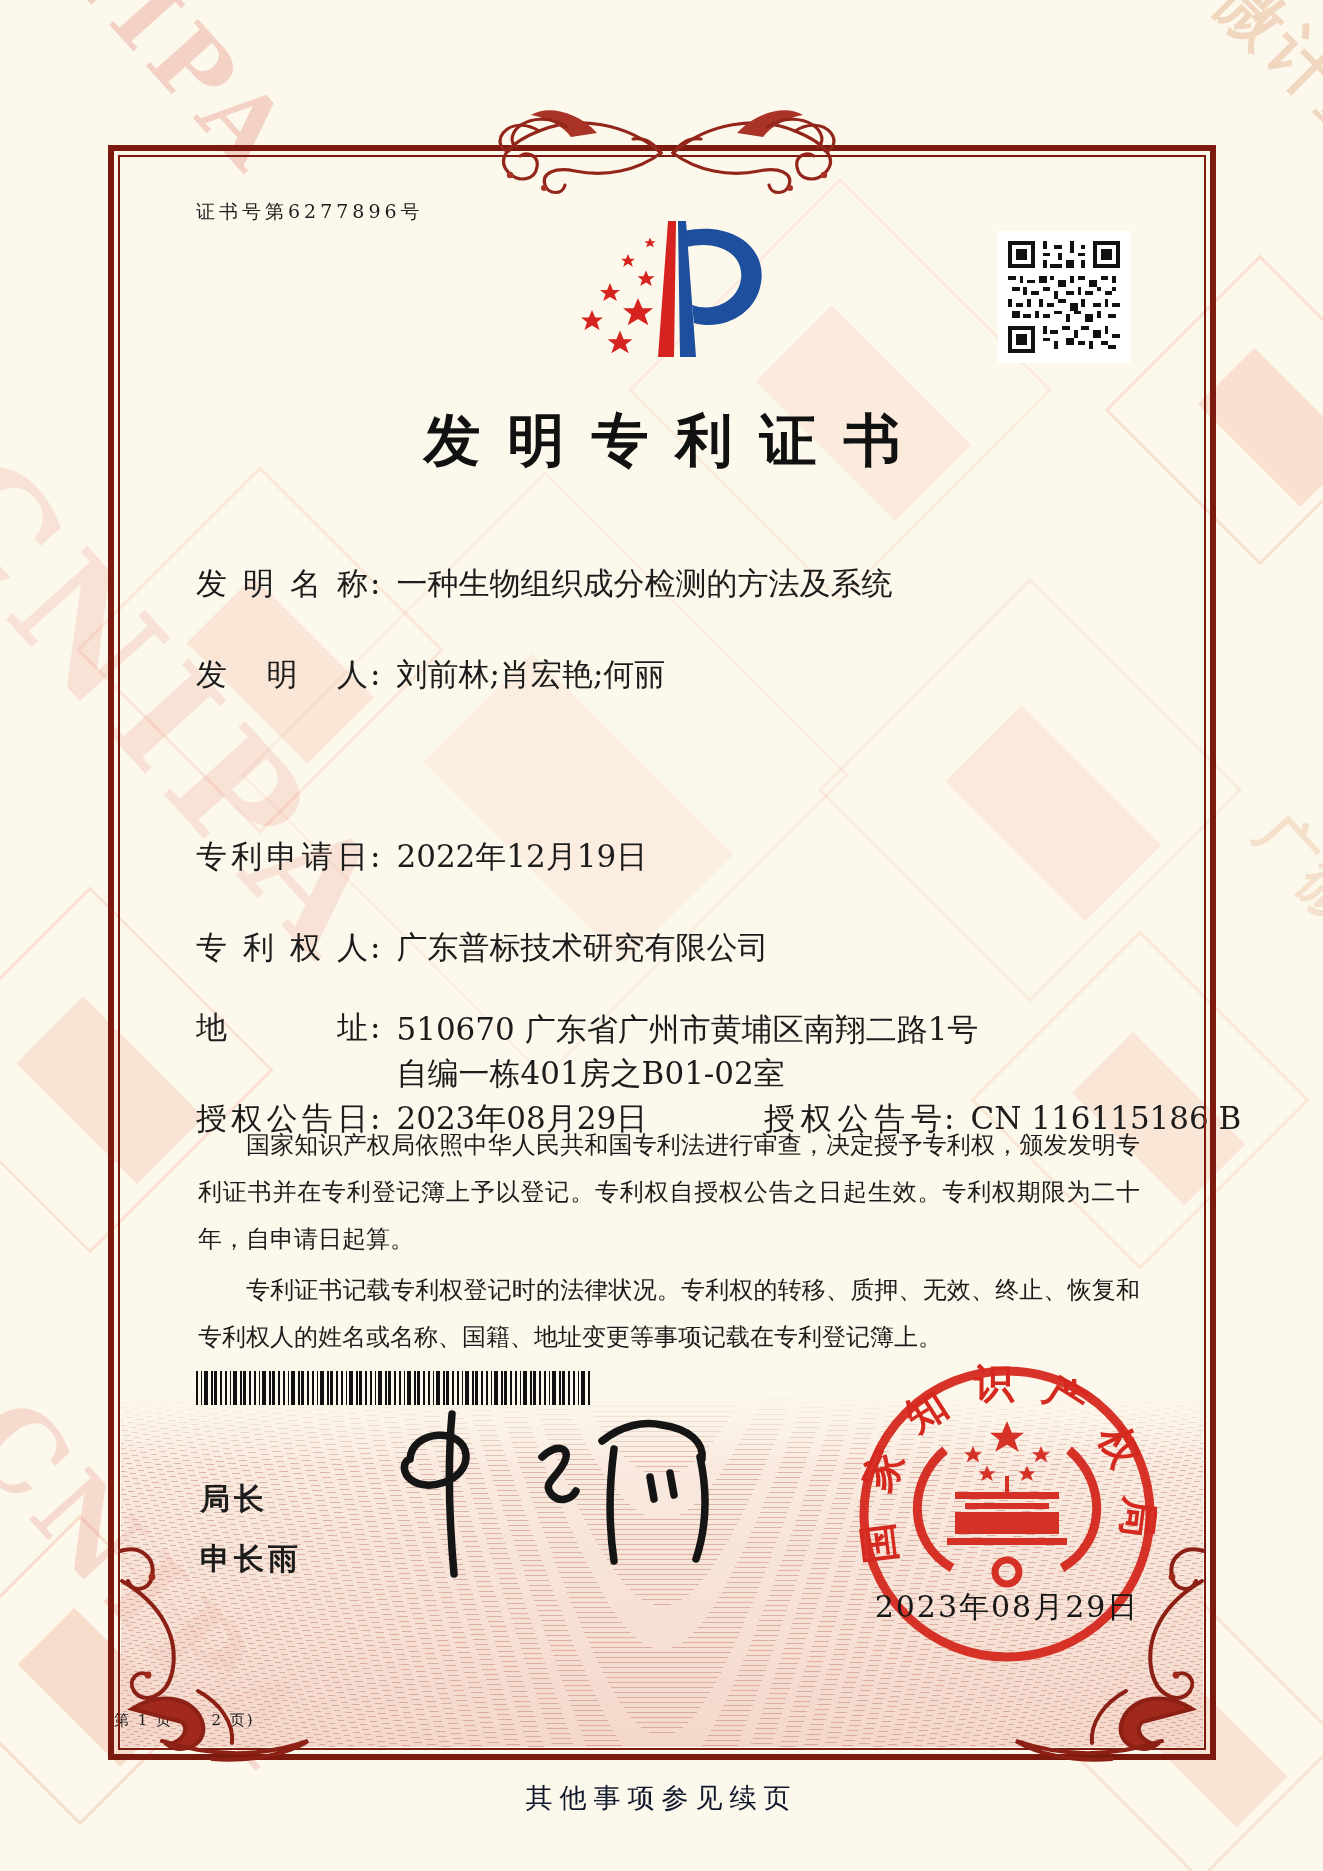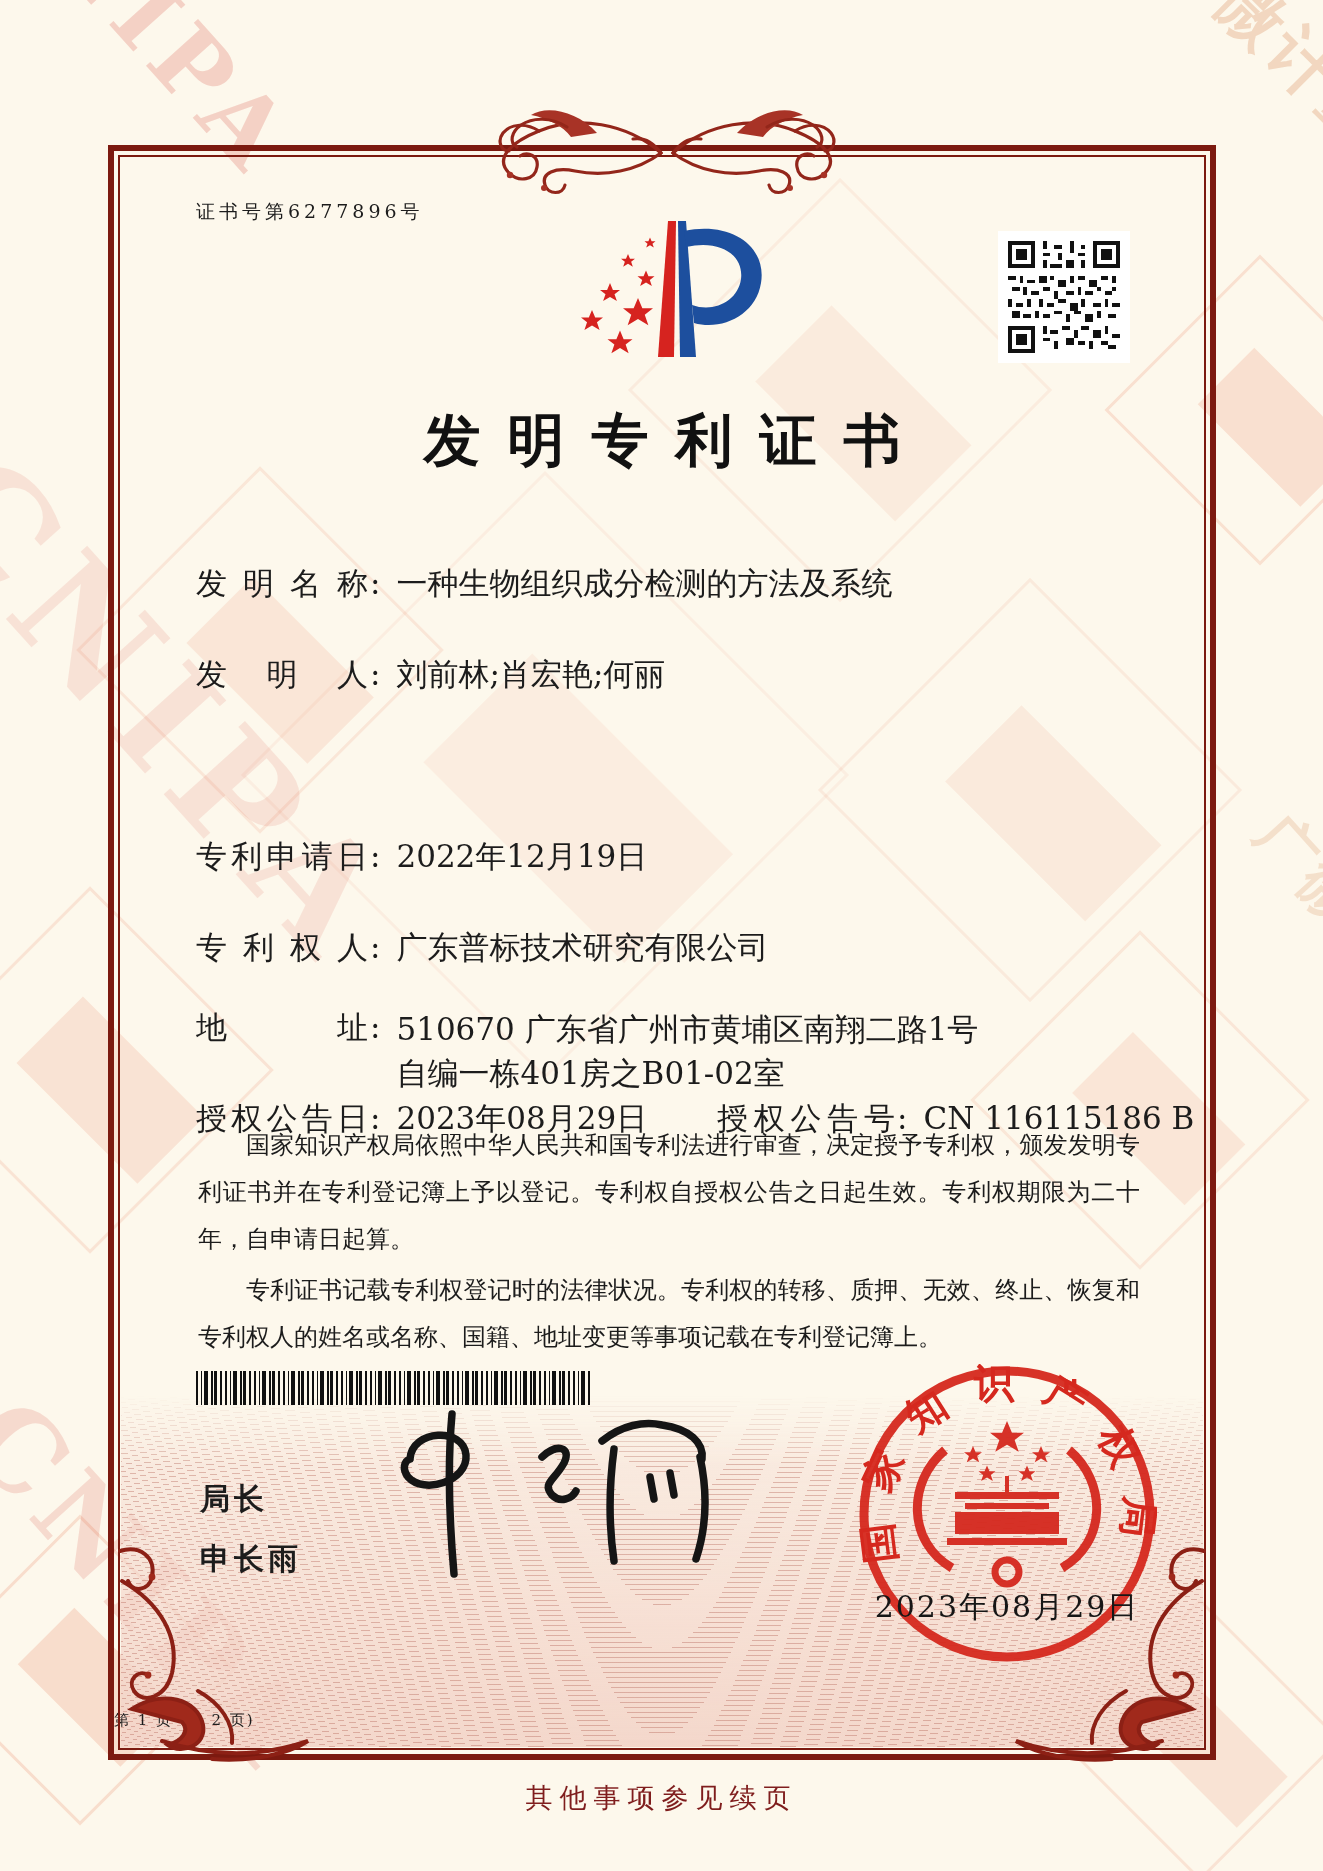--- a/index.html
+++ b/index.html
@@ -41,21 +41,21 @@
   .title{
     left:0;right:0;top:252px;text-align:center;z-index:2;
     font-size:57px;font-weight:700;letter-spacing:27px;text-indent:27px;color:#111;
   }
   
   .row{left:82px;font-size:31px;white-space:nowrap;z-index:2;line-height:1.3;}
   .flabel{display:inline-block;width:172px;text-align:justify;text-align-last:justify;vertical-align:top;}
   .fcolon{display:inline-block;margin:0 16px 0 2px;vertical-align:top;}
   .fvalue{display:inline-block;vertical-align:top;}
   .fvalue.wrap{white-space:normal;width:610px;line-height:1.42;}
-  .grant2{display:inline-block;margin-left:60px;}
+  .grant2{display:inline-block;margin-left:107px;}
   .grant2 .flabel{width:178px;}
   
   .paras{left:84px;width:942px;top:971px;font-size:24px;line-height:47px;
          text-align:justify;z-index:2;}
   .paras p{margin:0;text-indent:2em;}
   .paras p + p{margin-top:4px;}
   
   .barcode{left:82px;top:1220px;width:394px;height:34px;z-index:2;
     background:repeating-linear-gradient(90deg,
       #101010 0 2px,transparent 2px 5px,
@@ -70,21 +70,21 @@
     font-weight:700;font-size:30px;letter-spacing:4px;z-index:2;}
   .signature{left:238px;top:1248px;z-index:2;}
   .seal{left:743px;top:1213px;z-index:3;}
   .page-info{left:0;right:0;top:1560px;text-align:left;font-size:15px;letter-spacing:2px;z-index:2;}
   
   .orn-top{left:333px;top:-58px;z-index:5;}
   .orn-bl{left:-12px;top:1390px;z-index:5;}
   .orn-br{right:-12px;top:1390px;z-index:5;}
   
   .continuation{position:absolute;left:0;right:0;top:1780px;text-align:center;
-    font-size:27px;letter-spacing:7px;color:#7f1d1d;z-index:2;}
+    font-size:27px;letter-spacing:7px;color:#0f172a;z-index:2;}
 </style>
 </head>
 <body>
 
 <div class="page">
 
   <div class="wm-text wm-cnipa" style="left:-58px;top:-46px;font-size:96px;opacity:.55;transform:rotate(48deg);letter-spacing:10px;">CNIPA</div>
   <div class="wm-text wm-cnipa" style="left:-150px;top:620px;font-size:150px;opacity:.30;transform:rotate(48deg);letter-spacing:14px;">CNIPA</div>
   <div class="wm-text wm-cnipa" style="left:-85px;top:1520px;font-size:110px;opacity:.42;transform:rotate(48deg);letter-spacing:10px;">CNIPA</div>
   <div class="wm-text wm-agency" style="left:1135px;top:-5px;font-size:66px;opacity:.34;transform:rotate(45deg);letter-spacing:6px;">广微计量</div>

